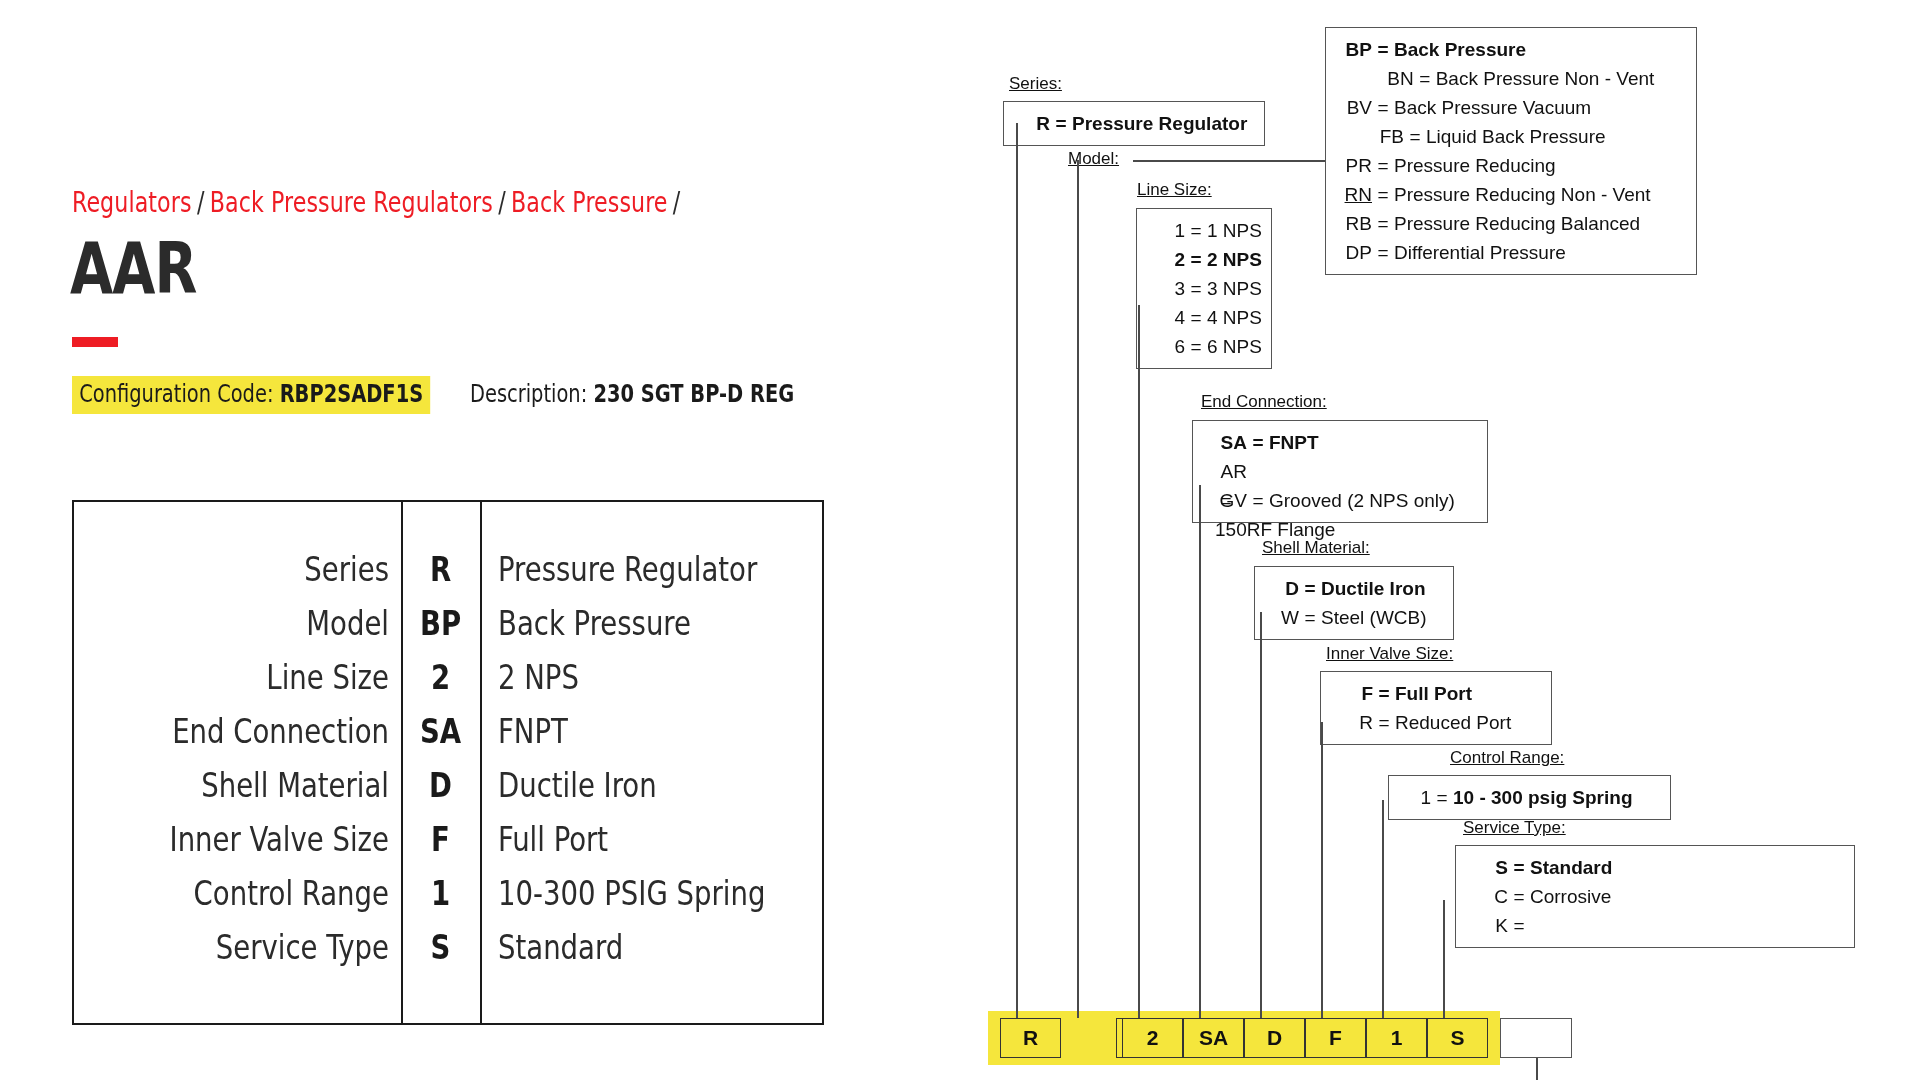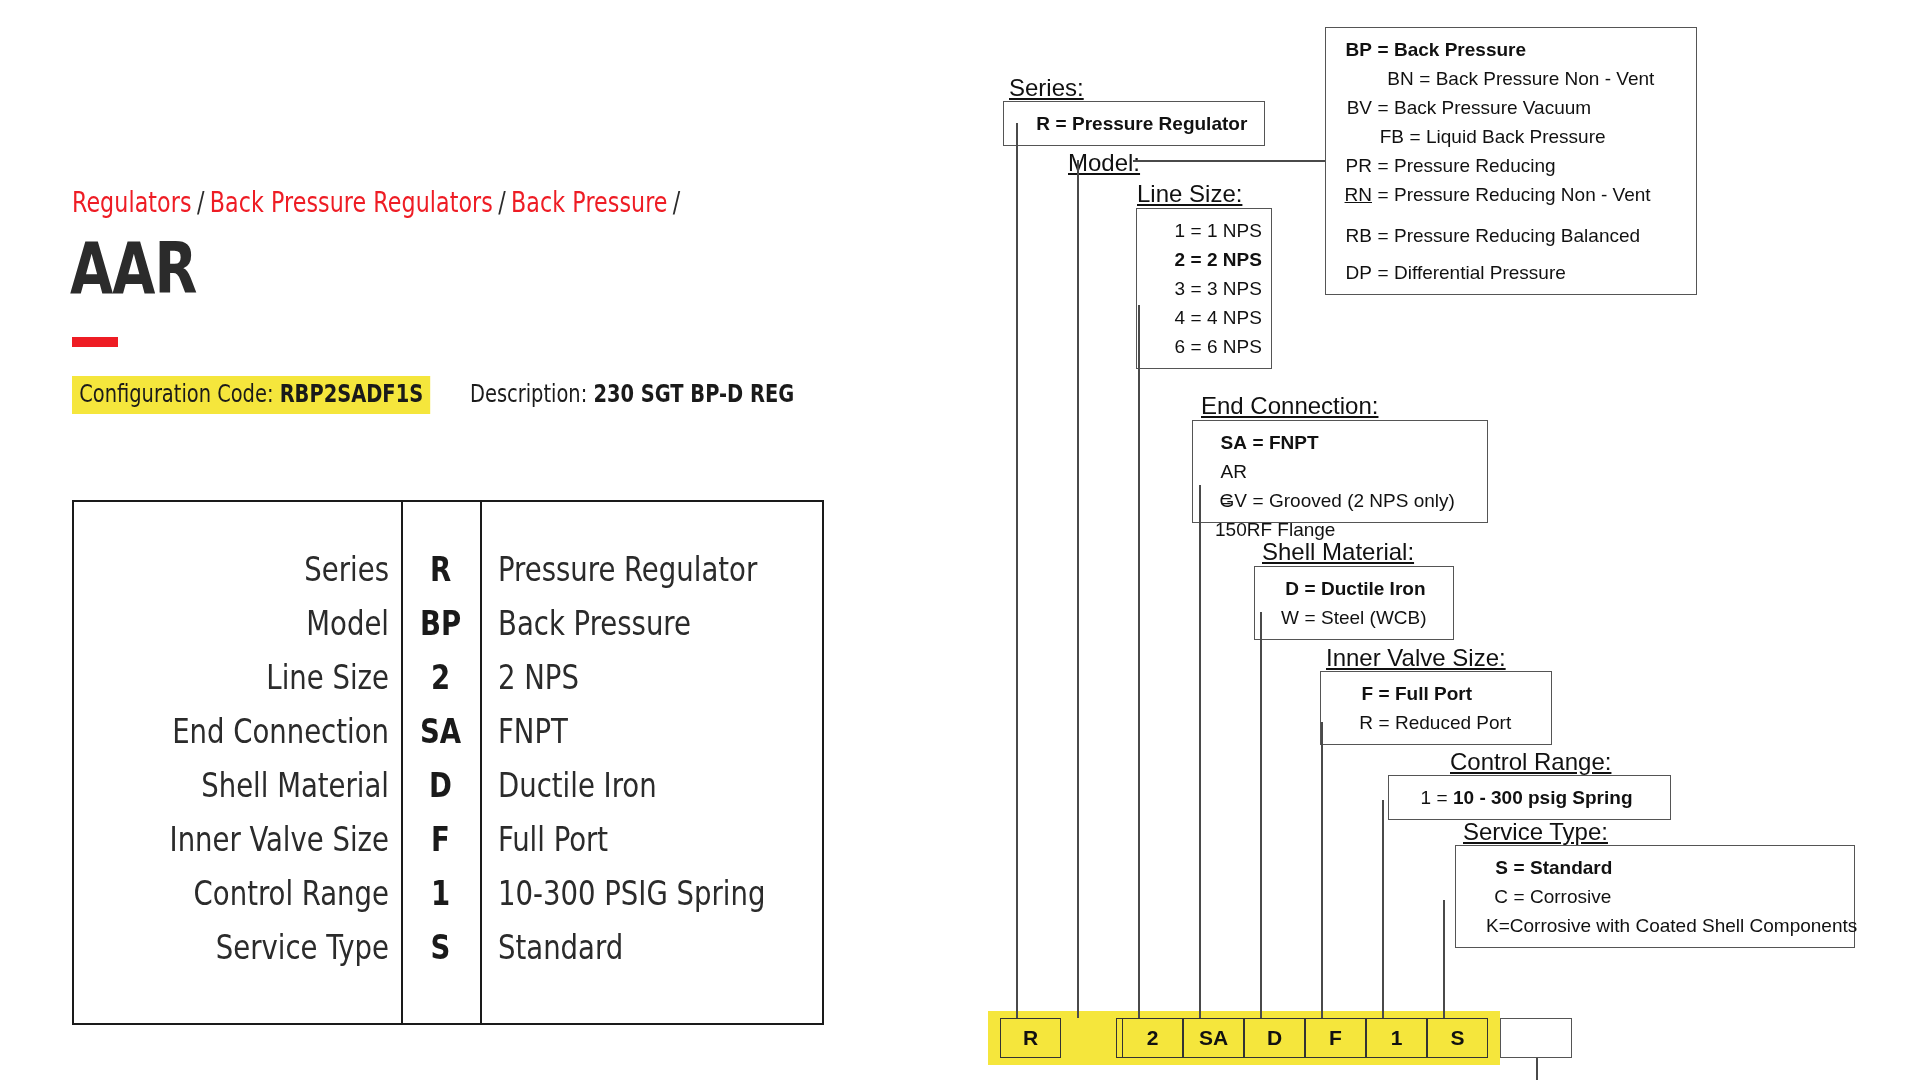--- a/index.html
+++ b/index.html
@@ -88,21 +88,21 @@
     position:absolute;left:424px;
     font-size:34px;color:#2b2b2b;white-space:nowrap;
     font-family:"DejaVu Sans Condensed","Liberation Sans",sans-serif;
     transform:scaleX(.9);transform-origin:left center;
   }
 
   
   .diagram{position:absolute;left:0;top:0;width:1920px;height:1080px;}
 
   .opt-label{
-    position:absolute;font-size:24px;color:#111;
+    position:absolute;font-size:17px;color:#111;
     text-decoration:underline;white-space:nowrap;
     font-family:"Liberation Sans",sans-serif;
   }
   .opt-box{
     position:absolute;border:1.5px solid #555;
     background:#fff;box-sizing:border-box;
     padding:7px 0 7px 0;
   }
   .opt-row{
     display:flex;align-items:baseline;
@@ -237,25 +237,25 @@
           <span class="k" style="width: 32px;">PR</span>
           <span class="eq">=</span>
           <span class="d">Pressure Reducing</span>
         </div>
         <div class="opt-row" style="padding-left: 14px;">
           <span class="k" style="width: 32px; text-decoration: underline;">RN</span>
           <span class="eq">=</span>
           <span class="d">Pressure Reducing Non - Vent</span>
         </div>
         <div class="opt-row" style="padding-left: 14px;">
-          <span class="k" style="width: 32px; margin-top: 12px;">RB</span>
+          <span class="k" style="width: 32px;">RB</span>
           <span class="eq">=</span>
           <span class="d">Pressure Reducing Balanced</span>
         </div>
-        <div class="opt-row" style="padding-left: 14px; margin-top: 20px;">
+        <div class="opt-row" style="padding-left: 14px;">
           <span class="k" style="width: 32px;">DP</span>
           <span class="eq">=</span>
           <span class="d">Differential Pressure</span>
         </div>
       </div>
       <div class="opt-label" style="left: 1137px; top: 180px;">Line Size:</div>
       <div class="opt-box" style="left: 1136px; top: 208px; width: 136px;">
         <div class="opt-row" style="padding-left: 26px;">
           <span class="k" style="width: 22px;">1</span>
           <span class="eq">=</span>
@@ -342,21 +342,20 @@
           <span class="d">Standard</span>
         </div>
         <div class="opt-row" style="padding-left: 30px;">
           <span class="k" style="width: 22px;">C</span>
           <span class="eq">=</span>
           <span class="d">Corrosive</span>
         </div>
         <div class="opt-row" style="padding-left: 30px;">
           <span class="k" style="width: 22px;">K</span>
           <span class="eq">=</span>
-          <span class="d">Corrosive with Coated Shell Components</span>
         </div>
       </div>
       <div class="lead-h" style="left: 1133px; top: 160px; width: 192px;"></div>
       <div class="codebar-hl" style="left: 988px; top: 1011px; width: 512px; height: 54px;"></div>
       <div class="lead" style="left: 1016px; top: 123px; height: 895px;"></div>
       <div class="lead" style="left: 1077px; top: 160px; height: 858px;"></div>
       <div class="lead" style="left: 1138px; top: 305px; height: 713px;"></div>
       <div class="lead" style="left: 1199px; top: 485px; height: 533px;"></div>
       <div class="lead" style="left: 1260px; top: 612px; height: 406px;"></div>
       <div class="lead" style="left: 1321px; top: 722px; height: 296px;"></div>

